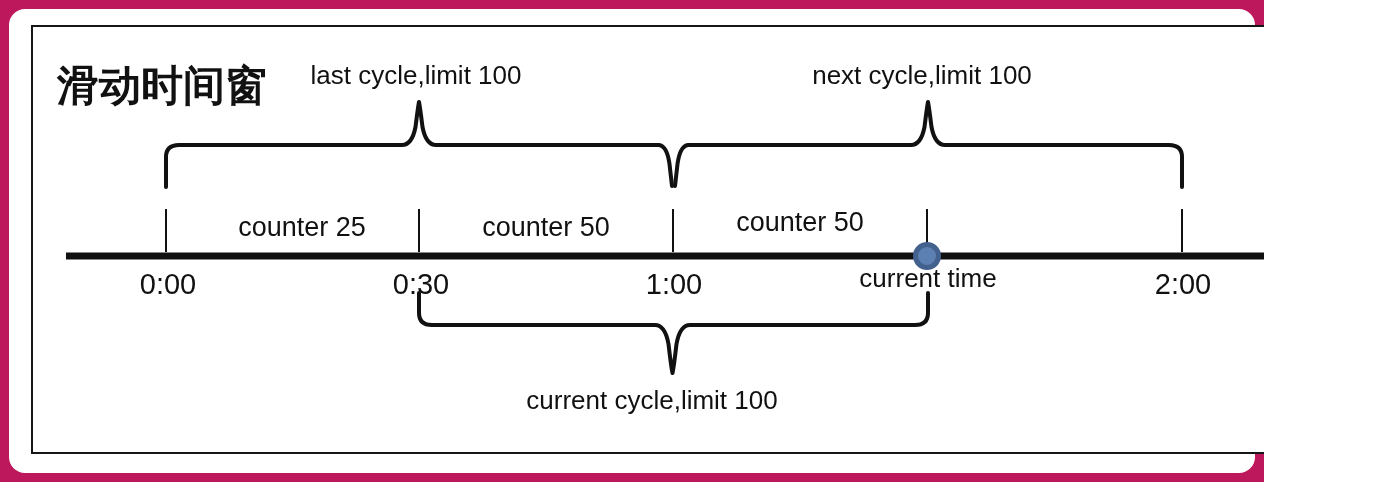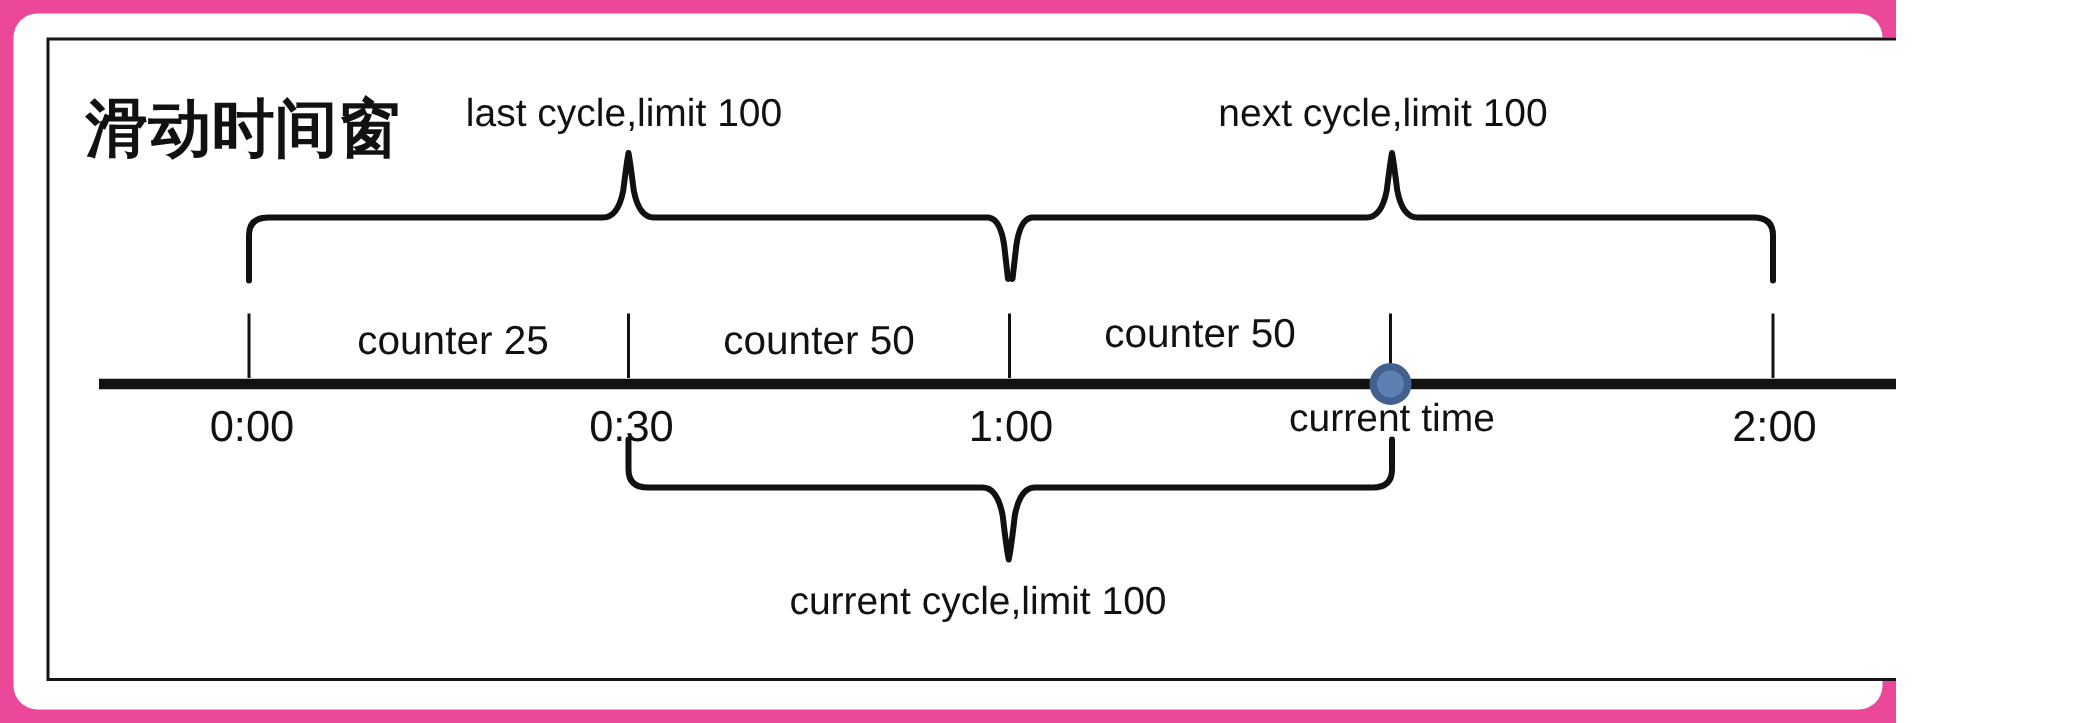--- a/index.html
+++ b/index.html
@@ -5,21 +5,21 @@
   html, body {
     margin: 0;
     padding: 0;
     background: #ffffff;
     font-family: "Liberation Sans", sans-serif;
   }
   .frame {
     position: relative;
     width: 1264px;
     height: 482px;
-    background: #ec4899;
+    background: #be185d;
     overflow: hidden;
   }
   .panel {
     position: absolute;
     left: 9px;
     top: 9px;
     right: 9px;
     bottom: 9px;
     background: #ffffff;
     border-radius: 16px;

